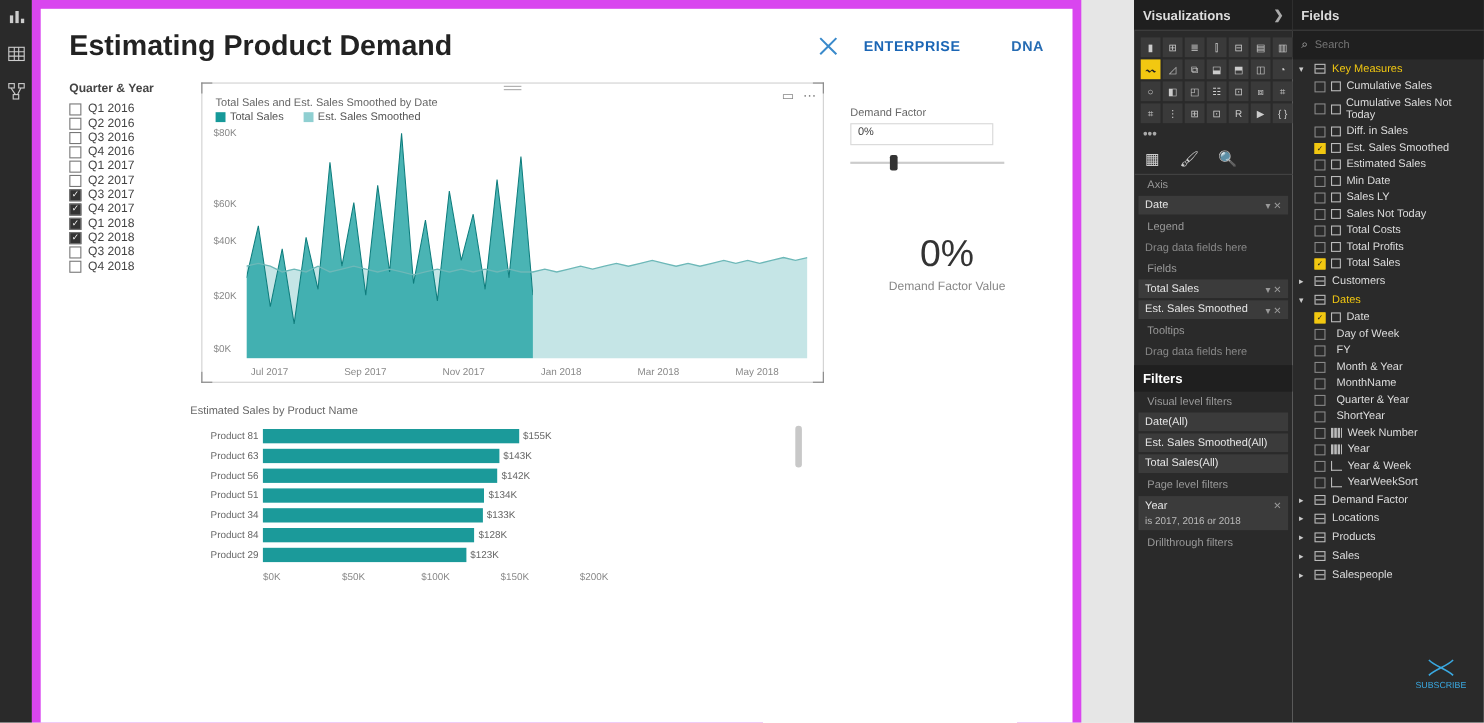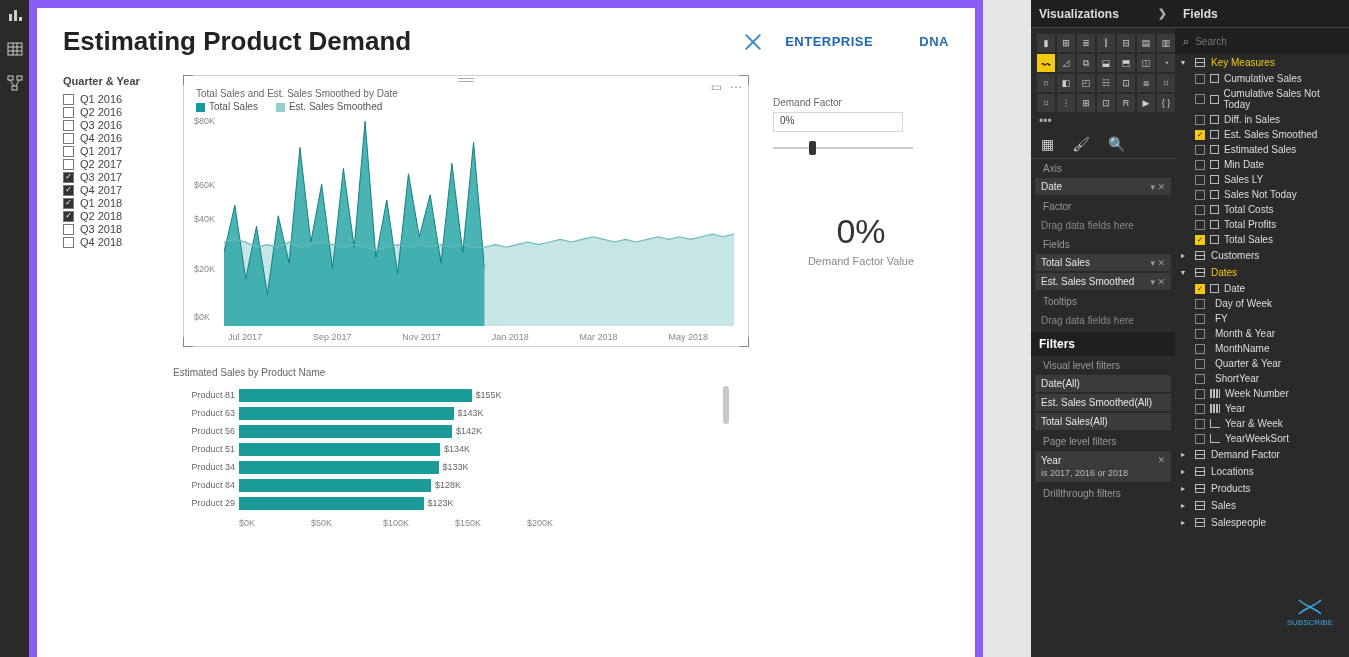--- a/index.html
+++ b/index.html
@@ -1,20 +1,20 @@
 <!DOCTYPE html>
 <html><head>
 <meta charset="utf-8">
 <style>
 * { box-sizing: border-box; margin: 0; padding: 0; font-family: "Segoe UI", Arial, sans-serif; }
 html, body { width: 1349px; height: 657px; overflow: hidden; background: #e6e6e6; }
 .app { display: flex; width: 100%; height: 100%; }
 .leftbar { width: 30px; background: #2a2a2a; display: flex; flex-direction: column; align-items: center; padding-top: 6px; gap: 16px; }
 .leftbar .ic { width: 18px; height: 18px; color: #d0d0d0; display:flex; align-items:center; justify-content:center; }
-.canvas-wrap { flex: 1; background: #8b5cf6; padding: 8px 8px 0 8px; position: relative; }
+.canvas-wrap { flex: 1; background: #d946ef; padding: 8px 8px 0 8px; position: relative; }
 .canvas { background: #fff; width: 100%; height: 100%; padding: 18px 26px; position: relative; }
 .title-row { display:flex; align-items:center; justify-content:space-between; }
 .title { font-size: 26px; font-weight: 700; color: #222; }
 .logo { display:flex; align-items:center; gap:21px; font-weight:700; color:#1b66b5; font-size:13px; letter-spacing:0.5px;}
 .logo .dna { color:#266cb3; }
 .logo svg { width:22px; height:22px; }
 .body-row { display:flex; margin-top:18px; gap:10px; }
 .filters { width:110px; font-size:11px; color:#444; }
 .filters .hdr { font-weight:600; margin-bottom:6px; }
 .filters .row { display:flex; align-items:center; gap:6px; margin:1px 0; }
@@ -340,21 +340,21 @@
     <div class="sub-tabs">
       <span class="ic">▦</span>
       <span class="ic">🖌</span>
       <span class="ic">🔍</span>
     </div>
     <div class="sect">Axis</div>
     <div class="well">
         <span>Date</span>
         <span class="x">▾ ✕</span>
       </div>
-    <div class="sect">Factor</div>
+    <div class="sect">Legend</div>
     <div class="drop-hint">Drag data fields here</div>
     <div class="sect">Fields</div>
     <div class="well">
         <span>Total Sales</span>
         <span class="x">▾ ✕</span>
       </div>
     <div class="well">
         <span>Est. Sales Smoothed</span>
         <span class="x">▾ ✕</span>
       </div>

